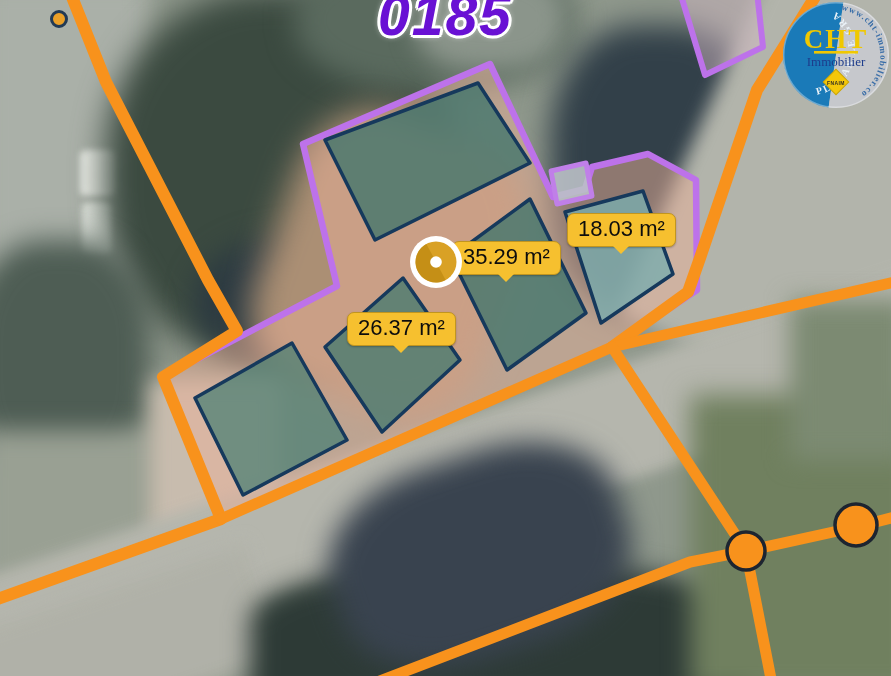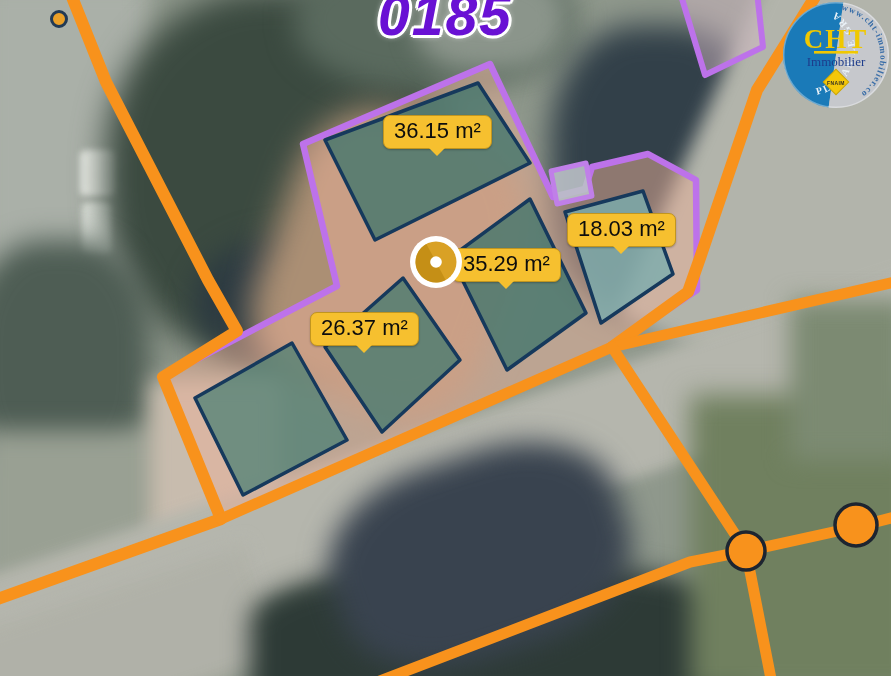--- a/index.html
+++ b/index.html
@@ -16,22 +16,22 @@
     position:absolute;z-index:30;background:#F6C02F;border:1px solid #c1951f;
     border-radius:7px;padding:2px 10px 4px 10px;font-size:22px;line-height:26px;
     color:#0d0d0d;white-space:nowrap;box-shadow:0 1px 2px rgba(0,0,0,.25);
   }
   .area-label:after{
     content:"";position:absolute;left:50%;bottom:-8px;margin-left:-9px;
     border:9px solid transparent;border-top:9px solid #F6C02F;border-bottom:0;
   }
   #lab36{left:383px;top:115px;}
   #lab18{left:567px;top:213px;text-align:right;}
-  #lab35{left:452px;top:248px;}
-  #lab26{left:310px;top:312px;}
+  #lab35{left:452px;top:241px;}
+  #lab26{left:347px;top:312px;}
   #lab27{left:217px;top:371px;}
   
   #parcelNum{
     position:absolute;left:378px;top:-18px;z-index:25;
     font-size:57px;font-style:italic;font-weight:700;letter-spacing:2px;
     color:#6911d4;
     text-shadow:-3px 0 0 #fff,3px 0 0 #fff,0 -3px 0 #fff,0 3px 0 #fff,
       -2px -2px 0 #fff,2px 2px 0 #fff,-2px 2px 0 #fff,2px -2px 0 #fff,0 0 7px #fff;
   }
   
@@ -84,21 +84,20 @@
     <path d="M292,343 L347,440 L243,495 L195,398 Z" fill="rgba(76,128,116,0.75)" stroke="#16395C" stroke-width="3.5" stroke-linejoin="round"></path>
     <path d="M565,212 L643,191 L673,274 L601,323 Z" fill="rgba(122,172,174,0.8)" stroke="#16395C" stroke-width="3.5" stroke-linejoin="round"></path>
 
     <path d="M551,171 L586,163 L592,196 L557,204 Z" fill="rgba(186,192,198,0.9)" stroke="#C07FE8" stroke-width="5" stroke-linejoin="round"></path>
 
     <circle cx="59" cy="19" r="7.5" fill="#EBA028" stroke="#223A55" stroke-width="3"></circle>
     <circle cx="746" cy="551" r="19" fill="#F8921C" stroke="#1D2430" stroke-width="3.5"></circle>
     <circle cx="856" cy="525" r="21" fill="#F8921C" stroke="#1D2430" stroke-width="3.5"></circle>
   </svg>
 
-  <div class="area-label" id="lab36"><span>36.15 m²</span></div>
   <div class="area-label" id="lab18"><span>18.03 m²</span></div>
   <div class="area-label" id="lab35"><span>35.29 m²</span></div>
   <div class="area-label" id="lab26"><span>26.37 m²</span></div>
 
   <svg class="lyr" width="891" height="676" viewBox="0 0 891 676" style="z-index:40;pointer-events:none;">
     <g style="pointer-events:auto;">
       <circle cx="436" cy="262" r="26" fill="#FFFFFF"></circle>
       <circle cx="436" cy="262" r="20.5" fill="#D9A125"></circle>
       <path d="M436,241.5 A20.5,20.5 0 0 0 436,282.5 Z" fill="#BD8A12" opacity="0.75" transform="rotate(-28 436 262)"></path>
       <circle cx="436" cy="262" r="5.8" fill="#FFFFFF"></circle>

